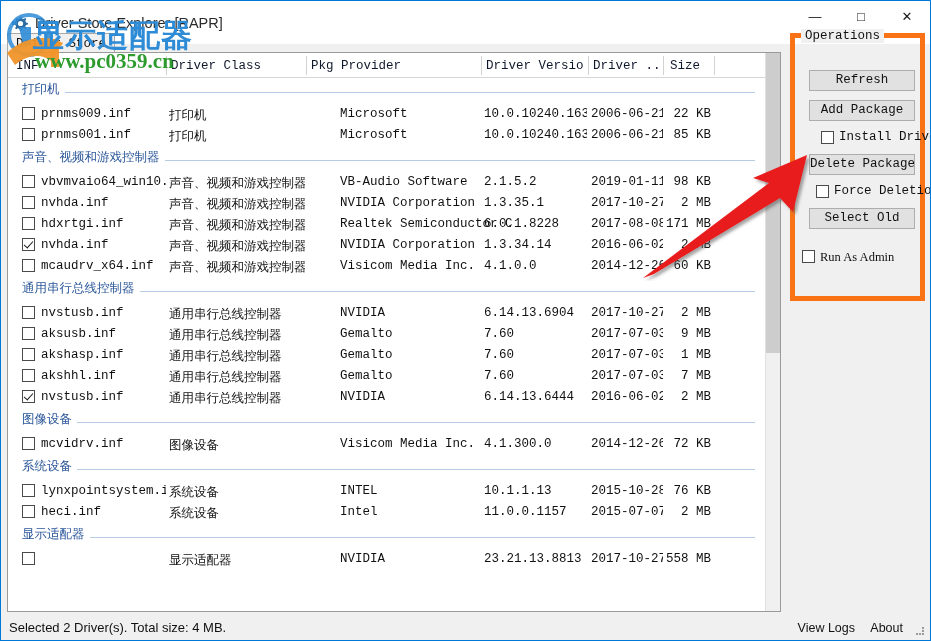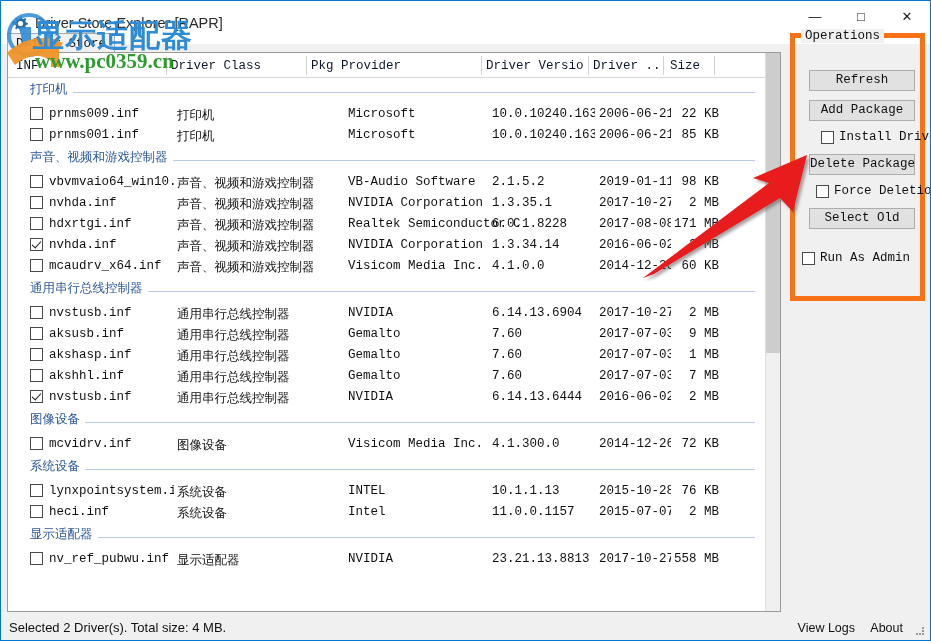--- a/index.html
+++ b/index.html
@@ -97,21 +97,20 @@
     top: -5px; left: 212px;
     font-size: 11px; color: #444;
     font-family: "DejaVu Sans", sans-serif;
     line-height: 14px;
   }
 
   #rows-area {
     position: relative;
     height: 534px;
     overflow: hidden;
-    padding-left: 8px;
   }
 
   .grp {
     position: relative;
     height: 26px;
   }
   .grp-label {
     position: absolute; left: 14px; top: 3px;
     font-family: "DejaVu Sans", sans-serif;
     font-size: 12.5px;
@@ -224,22 +223,22 @@
     width: 13px; height: 13px;
     border: 1px solid #4a4a4a;
     background: #fff;
     margin-right: 5px;
     flex: none;
   }
 
   #run-as-admin {
     position: absolute; left: 801px; top: 249px;
     height: 16px;
-    display: flex; align-items: center;
-    font-family: Liberation Mono, monospace;
+    display: flex; 
+    font-family: Liberation Serif, serif;
     font-size: 12.5px;
     color: #111;
     white-space: nowrap;
   }
   #run-as-admin .box {
     width: 13px; height: 13px;
     border: 1px solid #4a4a4a;
     background: #fff;
     margin-right: 5px;
     flex: none;
@@ -511,21 +510,20 @@
           <div class="c c-date mono">2015-07-07</div>
           <div class="c c-size mono">2 MB</div>
         </div>
         <div class="grp">
           <div class="grp-line"></div>
           <div class="grp-label">显示适配器</div>
           <div class="grp-chev">˄</div>
         </div>
         <div class="row">
           <div class="cb"></div>
-          <div class="c c-inf mono">nv_ref_pubwu.inf</div>
           <div class="c c-class cjk">显示适配器</div>
           <div class="c c-prov mono">NVIDIA</div>
           <div class="c c-ver mono">23.21.13.8813</div>
           <div class="c c-date mono">2017-10-27</div>
           <div class="c c-size mono">558 MB</div>
         </div>
       </div>
 
     <div id="vscroll">
       <div id="vthumb"></div>

